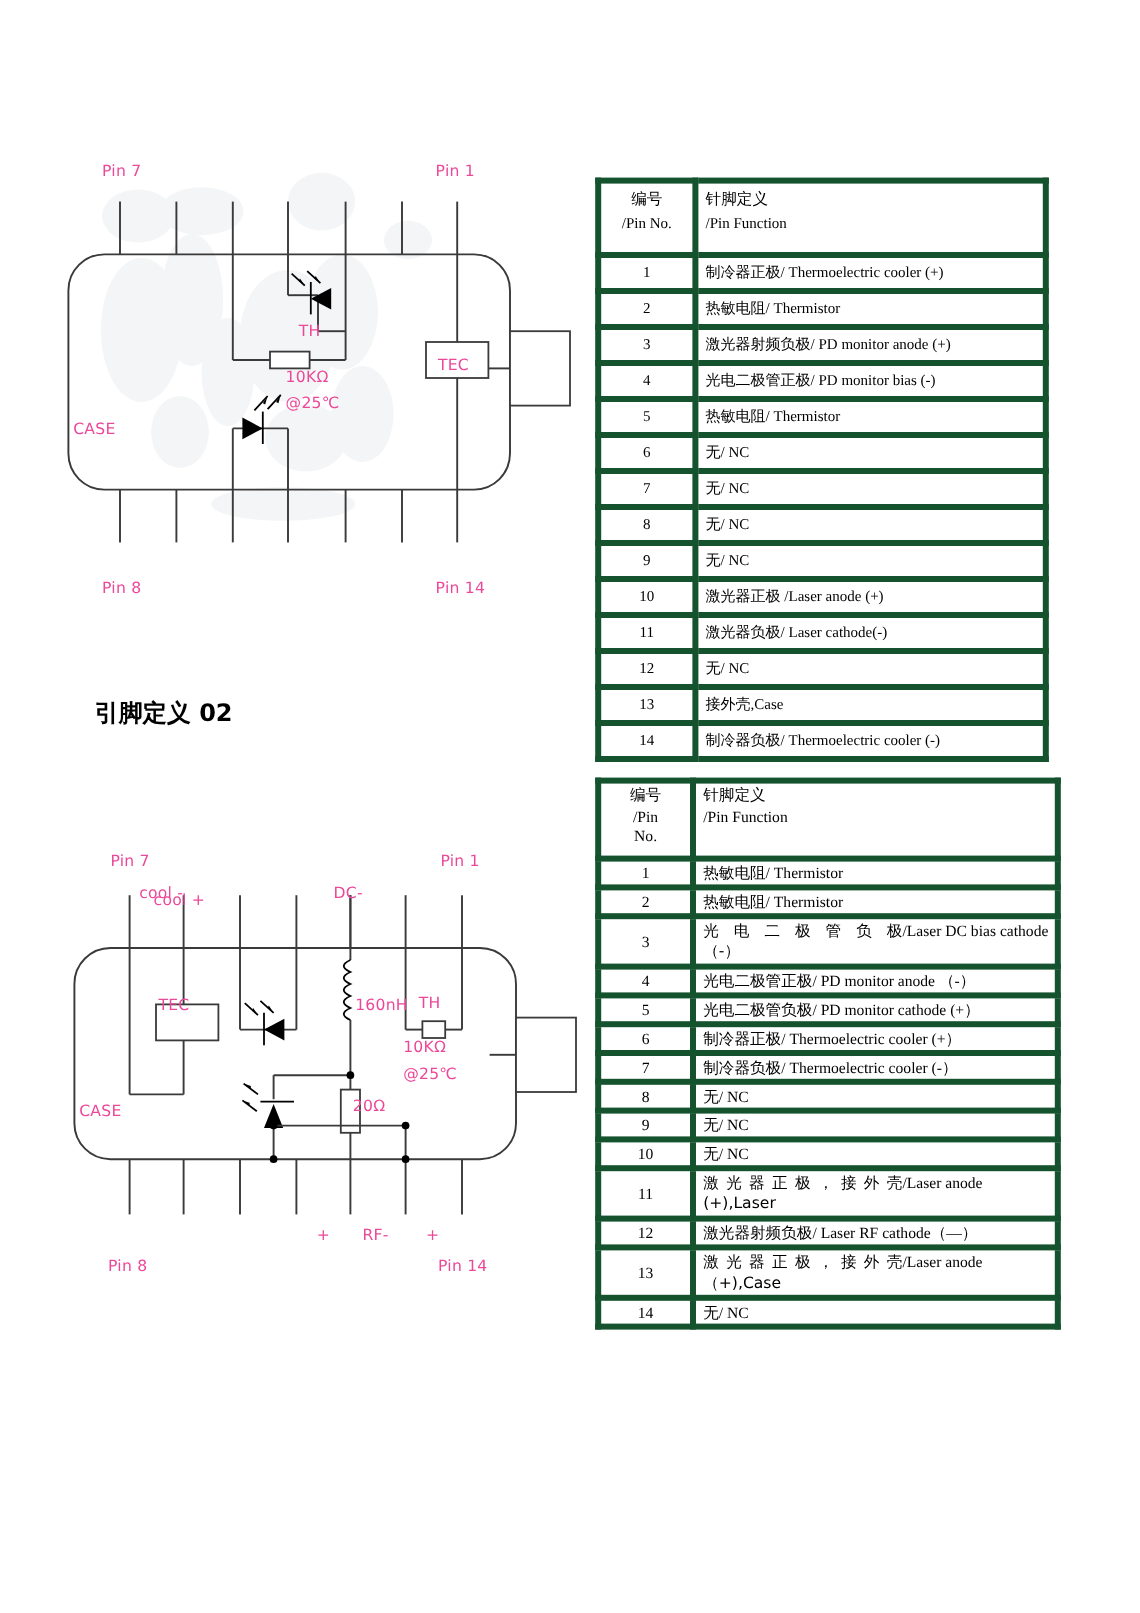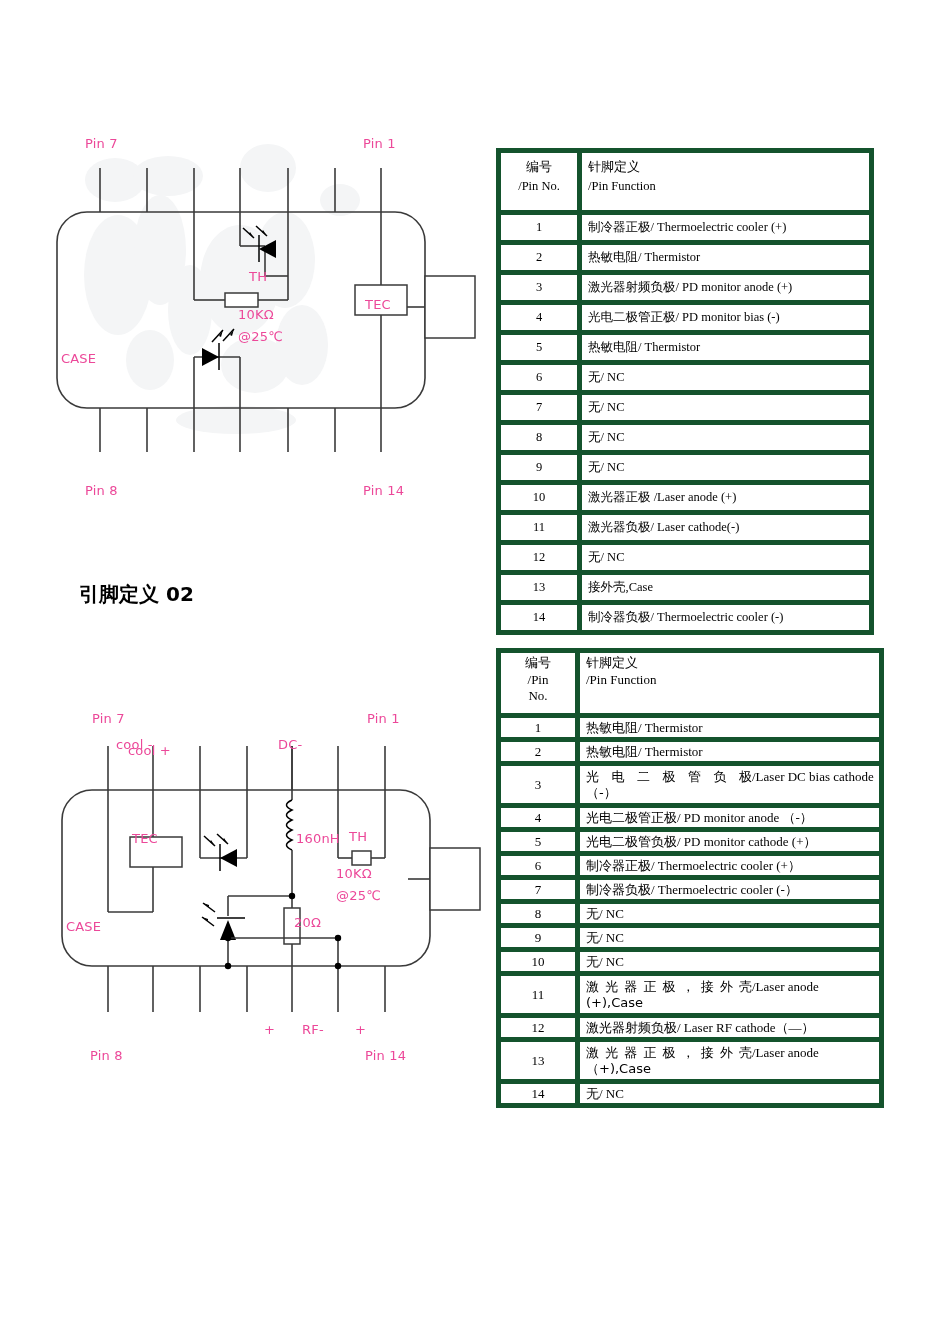--- a/index.html
+++ b/index.html
@@ -427,21 +427,21 @@
         <tr>
           <td class="numcol">9</td>
           <td class="funccol">无/ NC</td>
         </tr>
         <tr>
           <td class="numcol">10</td>
           <td class="funccol">无/ NC</td>
         </tr>
         <tr>
           <td class="numcol tall">11</td>
-          <td class="funccol tall"><span class="cn justify-cn" style="display: inline-block; width: 166px;">激光器正极，接外壳</span><span>/Laser anode</span><br><span class="cn">(+),Case</span></td>
+          <td class="funccol tall"><span class="cn justify-cn" style="display: inline-block; width: 166px;">激光器正极，接外壳</span><span>/Laser anode</span><br><span class="cn">(+),Laser</span></td>
         </tr>
         <tr>
           <td class="numcol">12</td>
           <td class="funccol">激光器射频负极/ Laser RF cathode（—）</td>
         </tr>
         <tr>
           <td class="numcol tall">13</td>
           <td class="funccol tall"><span class="cn justify-cn" style="display: inline-block; width: 166px;">激光器正极，接外壳</span><span>/Laser anode</span><br><span class="cn">（+),Case</span></td>
         </tr>
         <tr>

